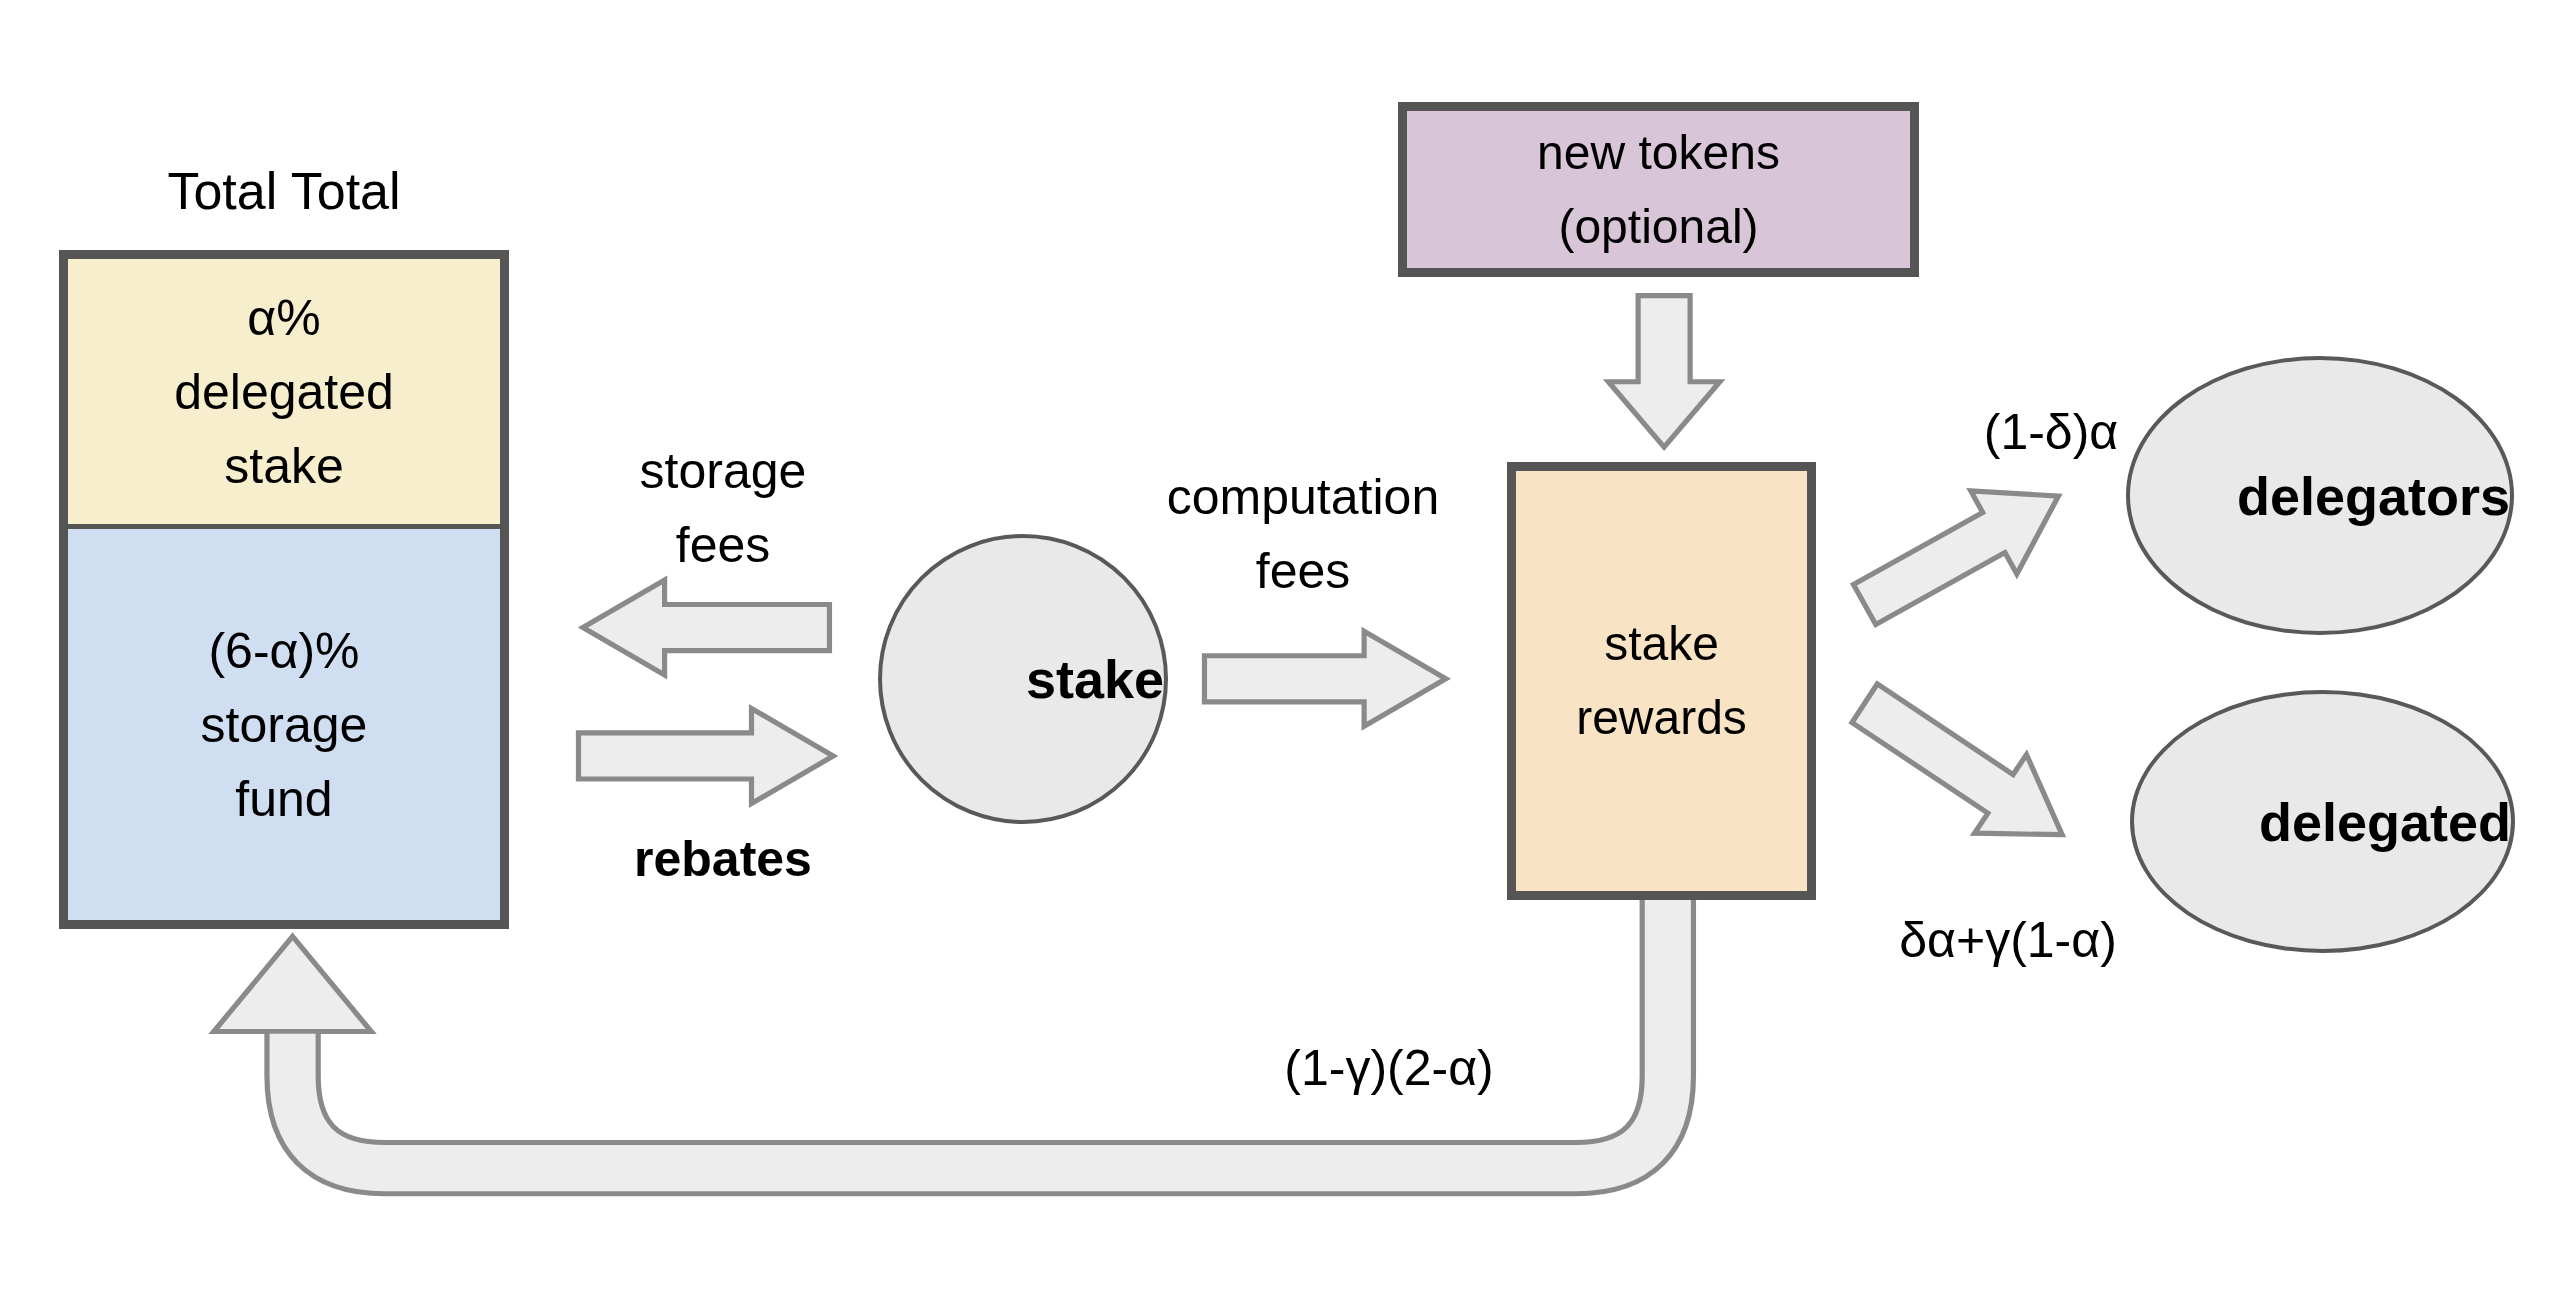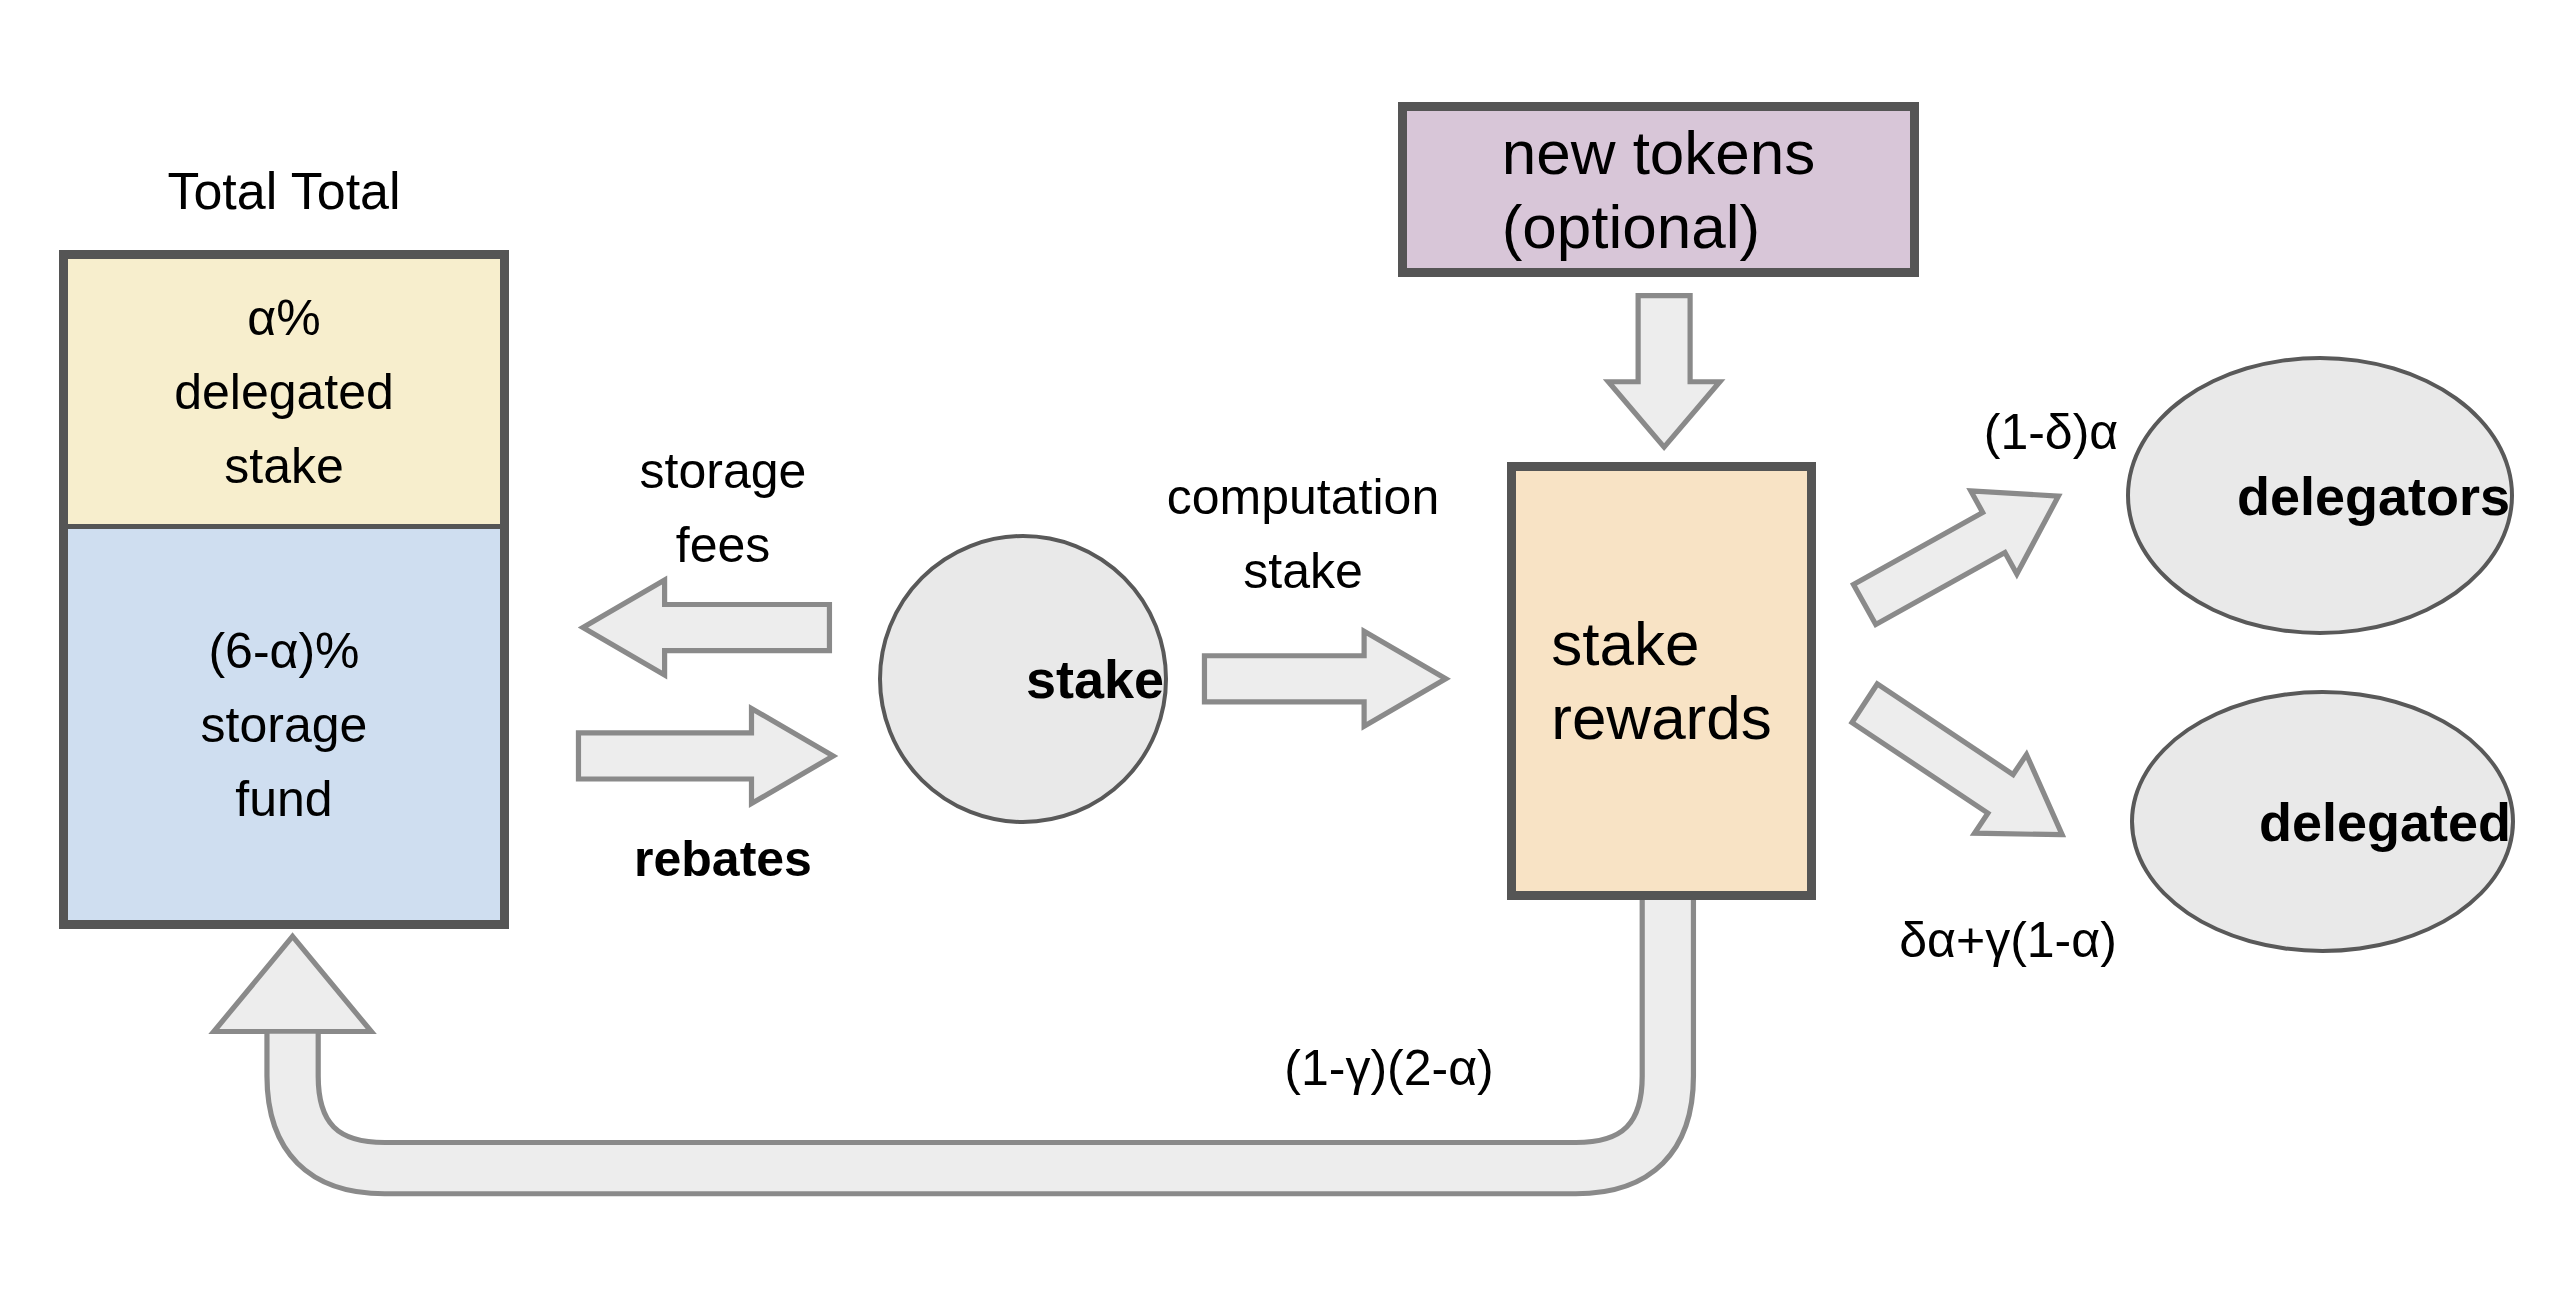--- a/index.html
+++ b/index.html
@@ -66,21 +66,22 @@
     flex: 1;
     background: #cfdef0;
   }
 
   .box {
     position: absolute;
     border: 9.7px solid #555555;
     display: flex;
     align-items: center;
     justify-content: center;
-    font-size: 62px;
+    text-align: center;
+    font-size: 48px;
     line-height: 74px;
     white-space: pre-line;
   }
   .new-tokens { left: 1398px; top: 102px; width: 521px; height: 175px; background: #d8c6d8; }
   .stake-rewards { left: 1507px; top: 462px; width: 309px; height: 438px; background: #f8e3c5; }
 
   .round-node {
     position: absolute;
     background: #e9e9e9;
     border: 4.5px solid #595959;
@@ -162,19 +163,19 @@
     <span>delegators</span>
   </div>
   <div class="round-node validators-node">
     <span>delegated</span>
   </div>
 
   <div class="label lbl-storage-fees">storage
 fees</div>
   <div class="label lbl-rebates">rebates</div>
   <div class="label lbl-computation">computation
-stake</div>
+fees</div>
   <div class="label lbl-delegators-share">(1-δ)α</div>
   <div class="label lbl-validators-share">δα+γ(1-α)</div>
   <div class="label lbl-storage-return">(1-γ)(2-α)</div>
 
 </div>
 
 
 </body></html>

